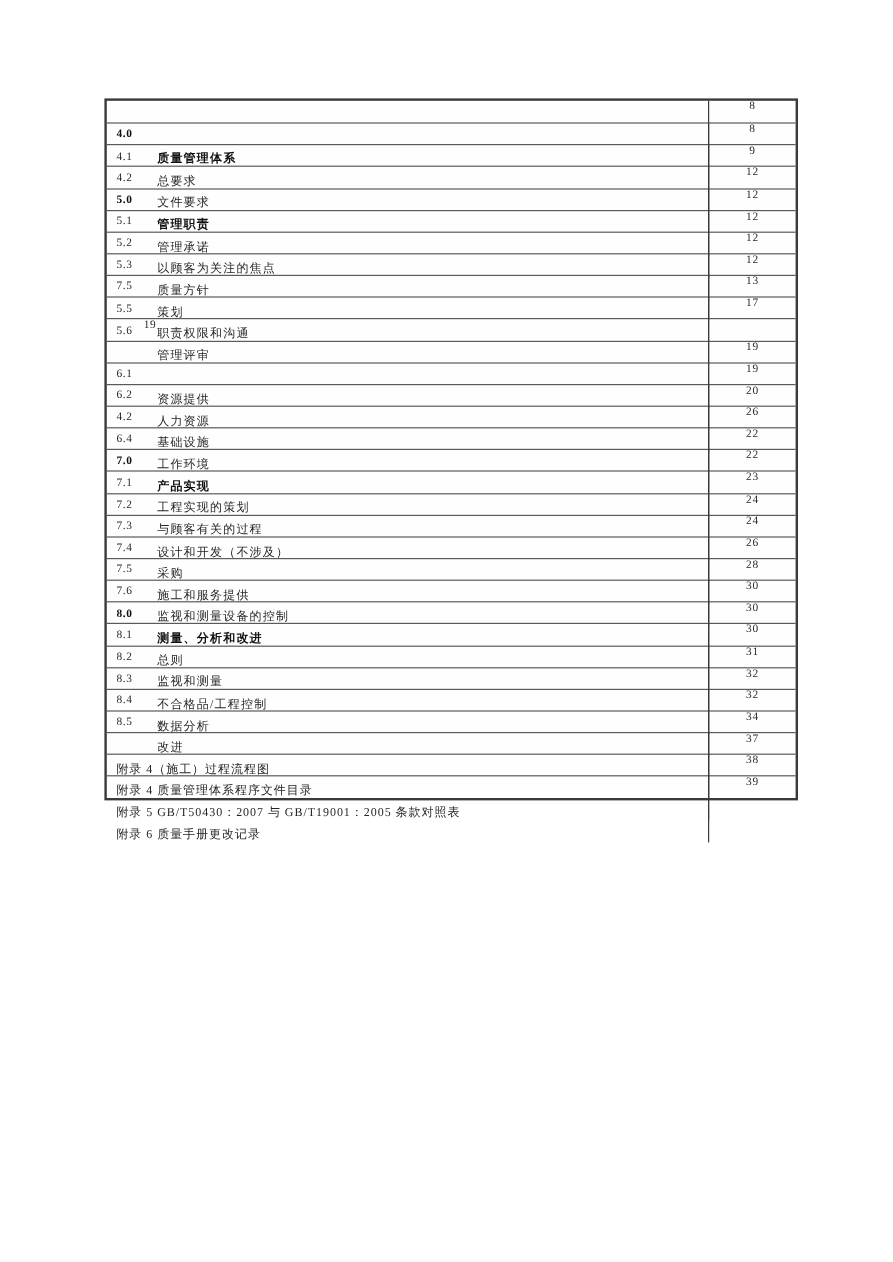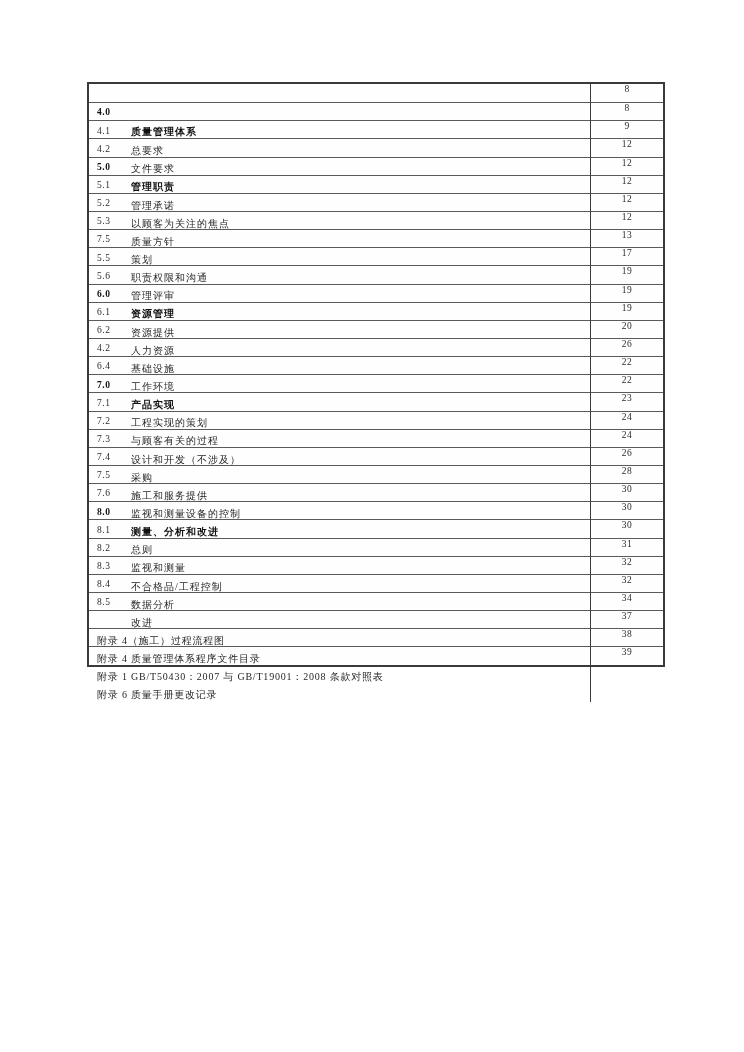--- a/index.html
+++ b/index.html
@@ -147,24 +147,20 @@
         <div class="cell-page">13</div>
       </div>
       <div class="toc-row sub">
         <div class="cell-item">
           <span class="item-num">5.6</span>
           <span class="item-title">管理评审</span>
         </div>
         <div class="cell-page">17</div>
       </div>
       <div class="toc-row section">
-        <div class="cell-item">
-          <span class="item-num">6.0</span>
-          <span class="item-title">资源管理</span>
-        </div>
         <div class="cell-page">19</div>
       </div>
       <div class="toc-row sub">
         <div class="cell-item">
           <span class="item-num">6.1</span>
           <span class="item-title">资源提供</span>
         </div>
         <div class="cell-page">19</div>
       </div>
       <div class="toc-row sub">
@@ -286,21 +282,21 @@
         <div class="cell-page">34</div>
       </div>
       <div class="toc-row appendix">
         <div class="cell-item">
           <span class="item-title">附录 4 质量管理体系程序文件目录</span>
         </div>
         <div class="cell-page">37</div>
       </div>
       <div class="toc-row appendix">
         <div class="cell-item">
-          <span class="item-title">附录 1 GB/T50430：2007 与 GB/T19001：2008 条款对照表</span>
+          <span class="item-title">附录 5 GB/T50430：2007 与 GB/T19001：2005 条款对照表</span>
         </div>
         <div class="cell-page">38</div>
       </div>
       <div class="toc-row appendix">
         <div class="cell-item">
           <span class="item-title">附录 6 质量手册更改记录</span>
         </div>
         <div class="cell-page">39</div>
       </div>
     </div>

